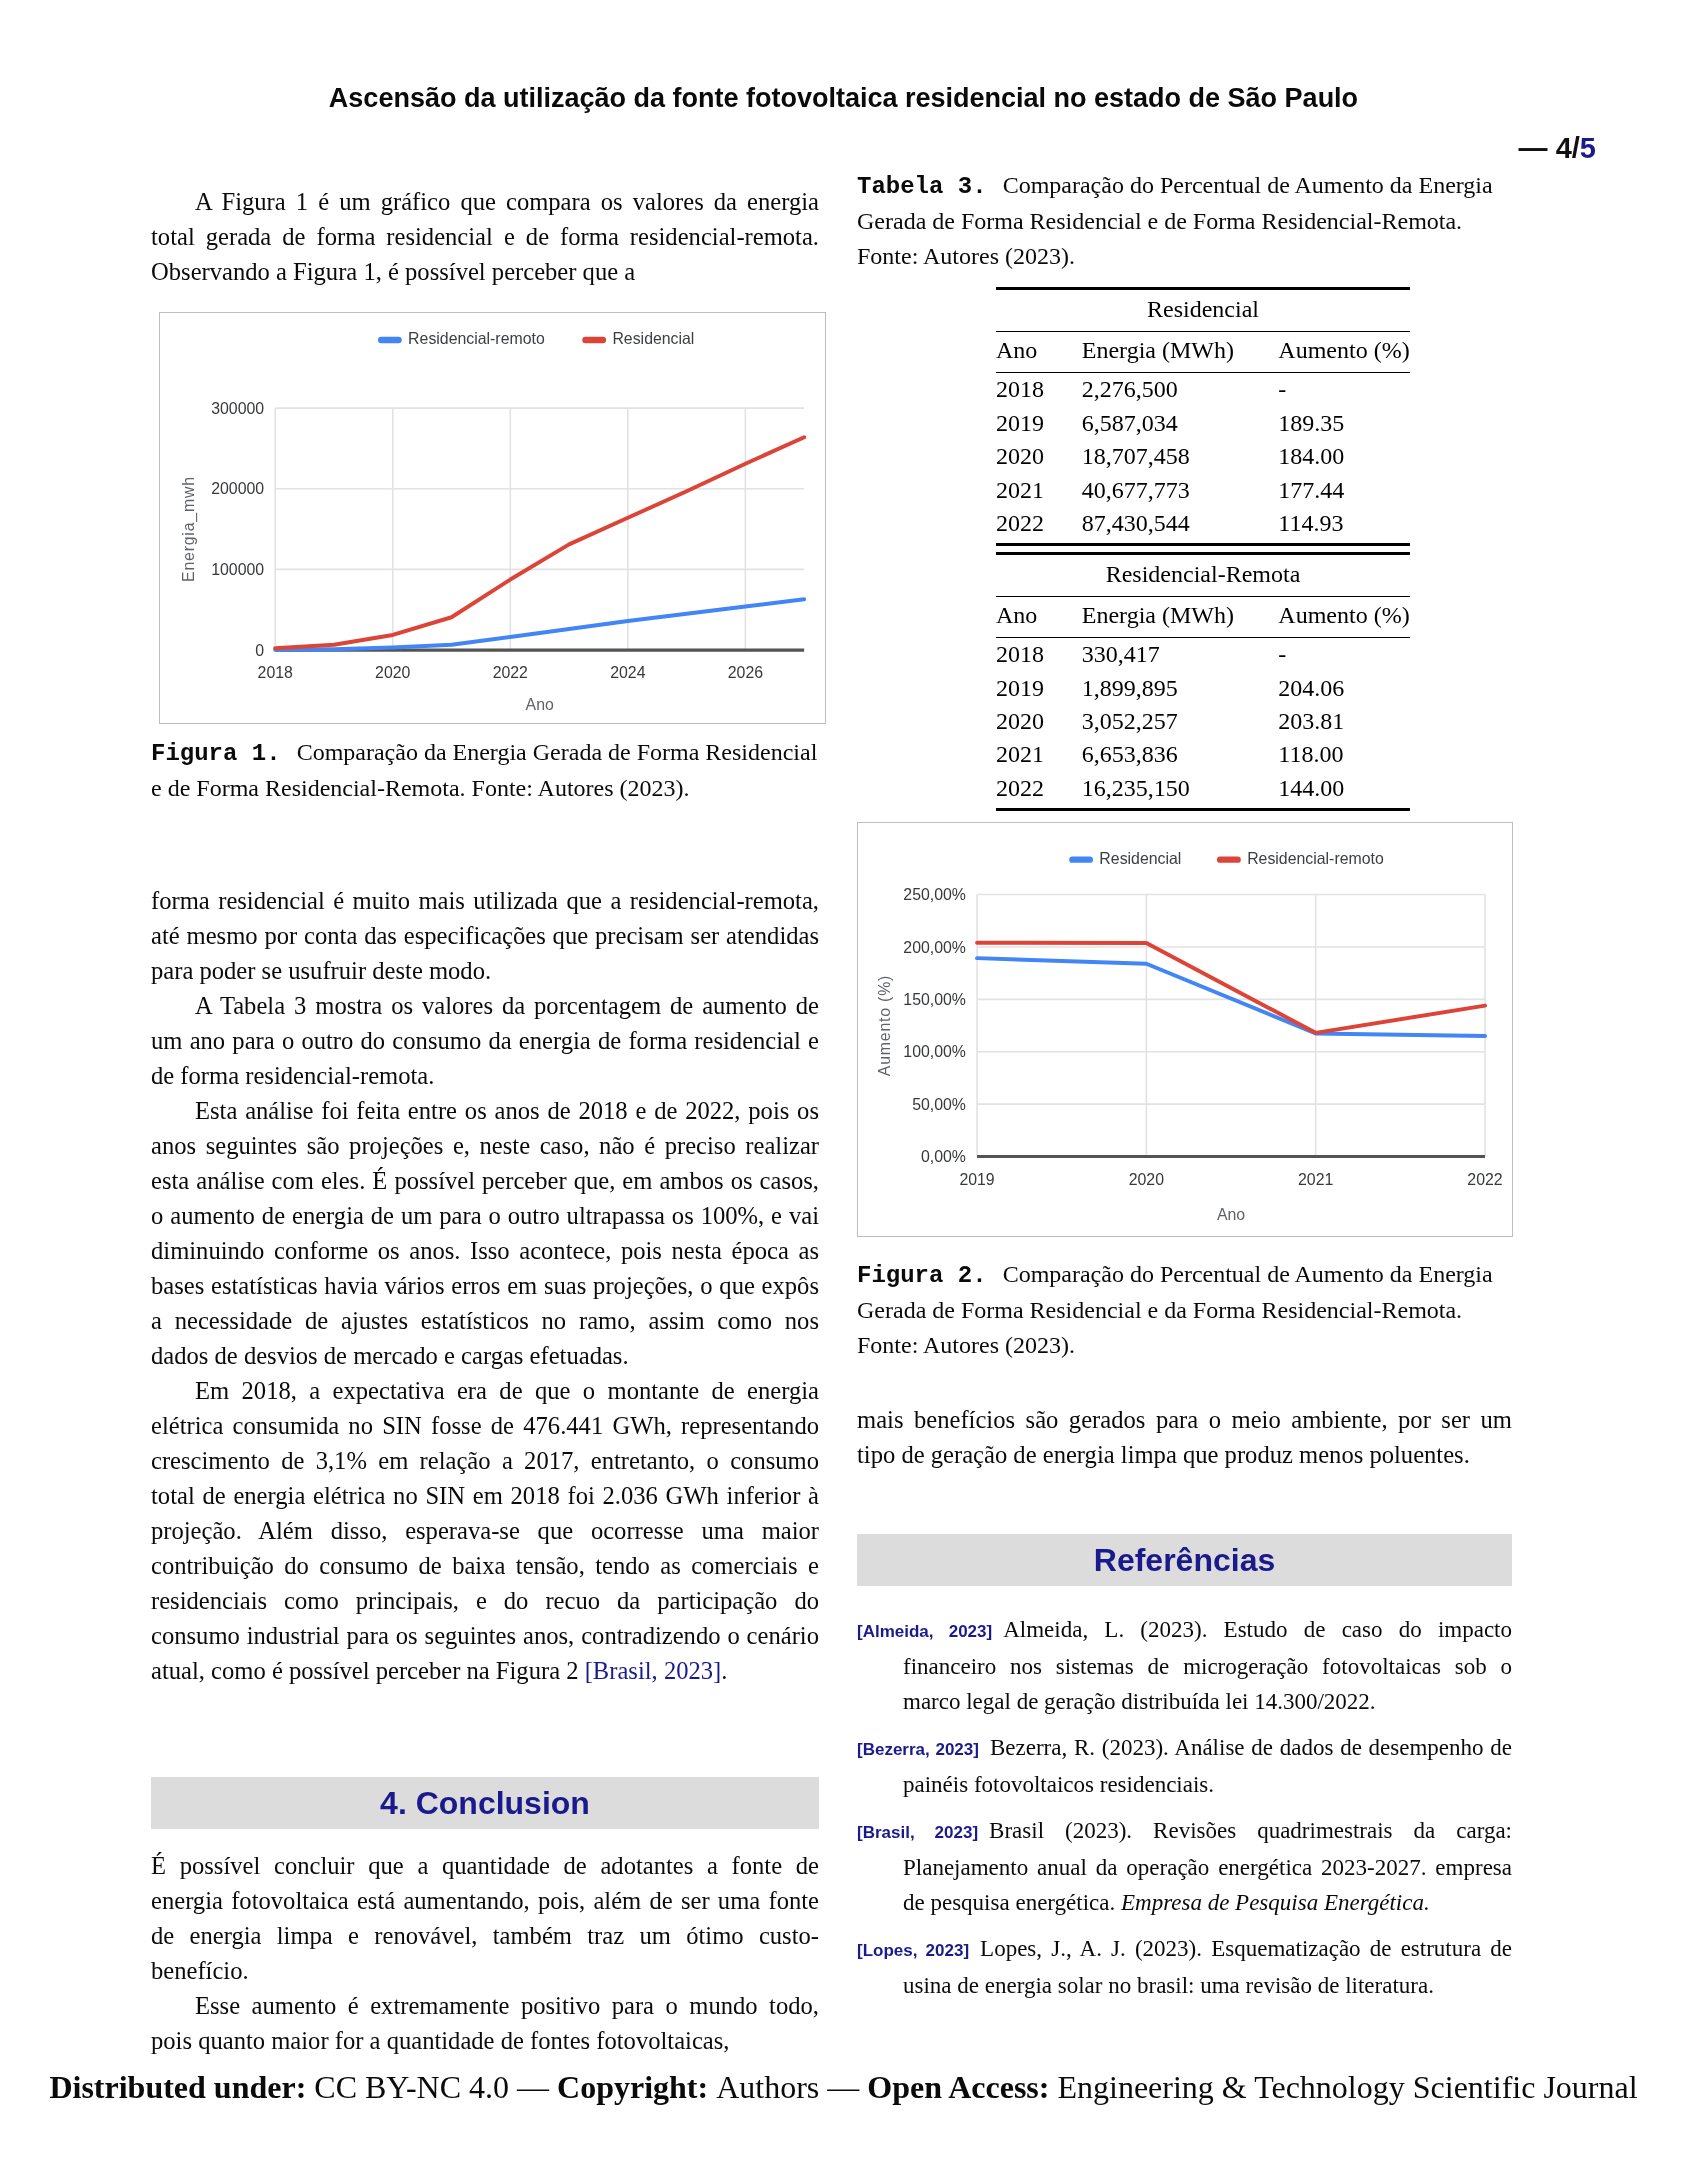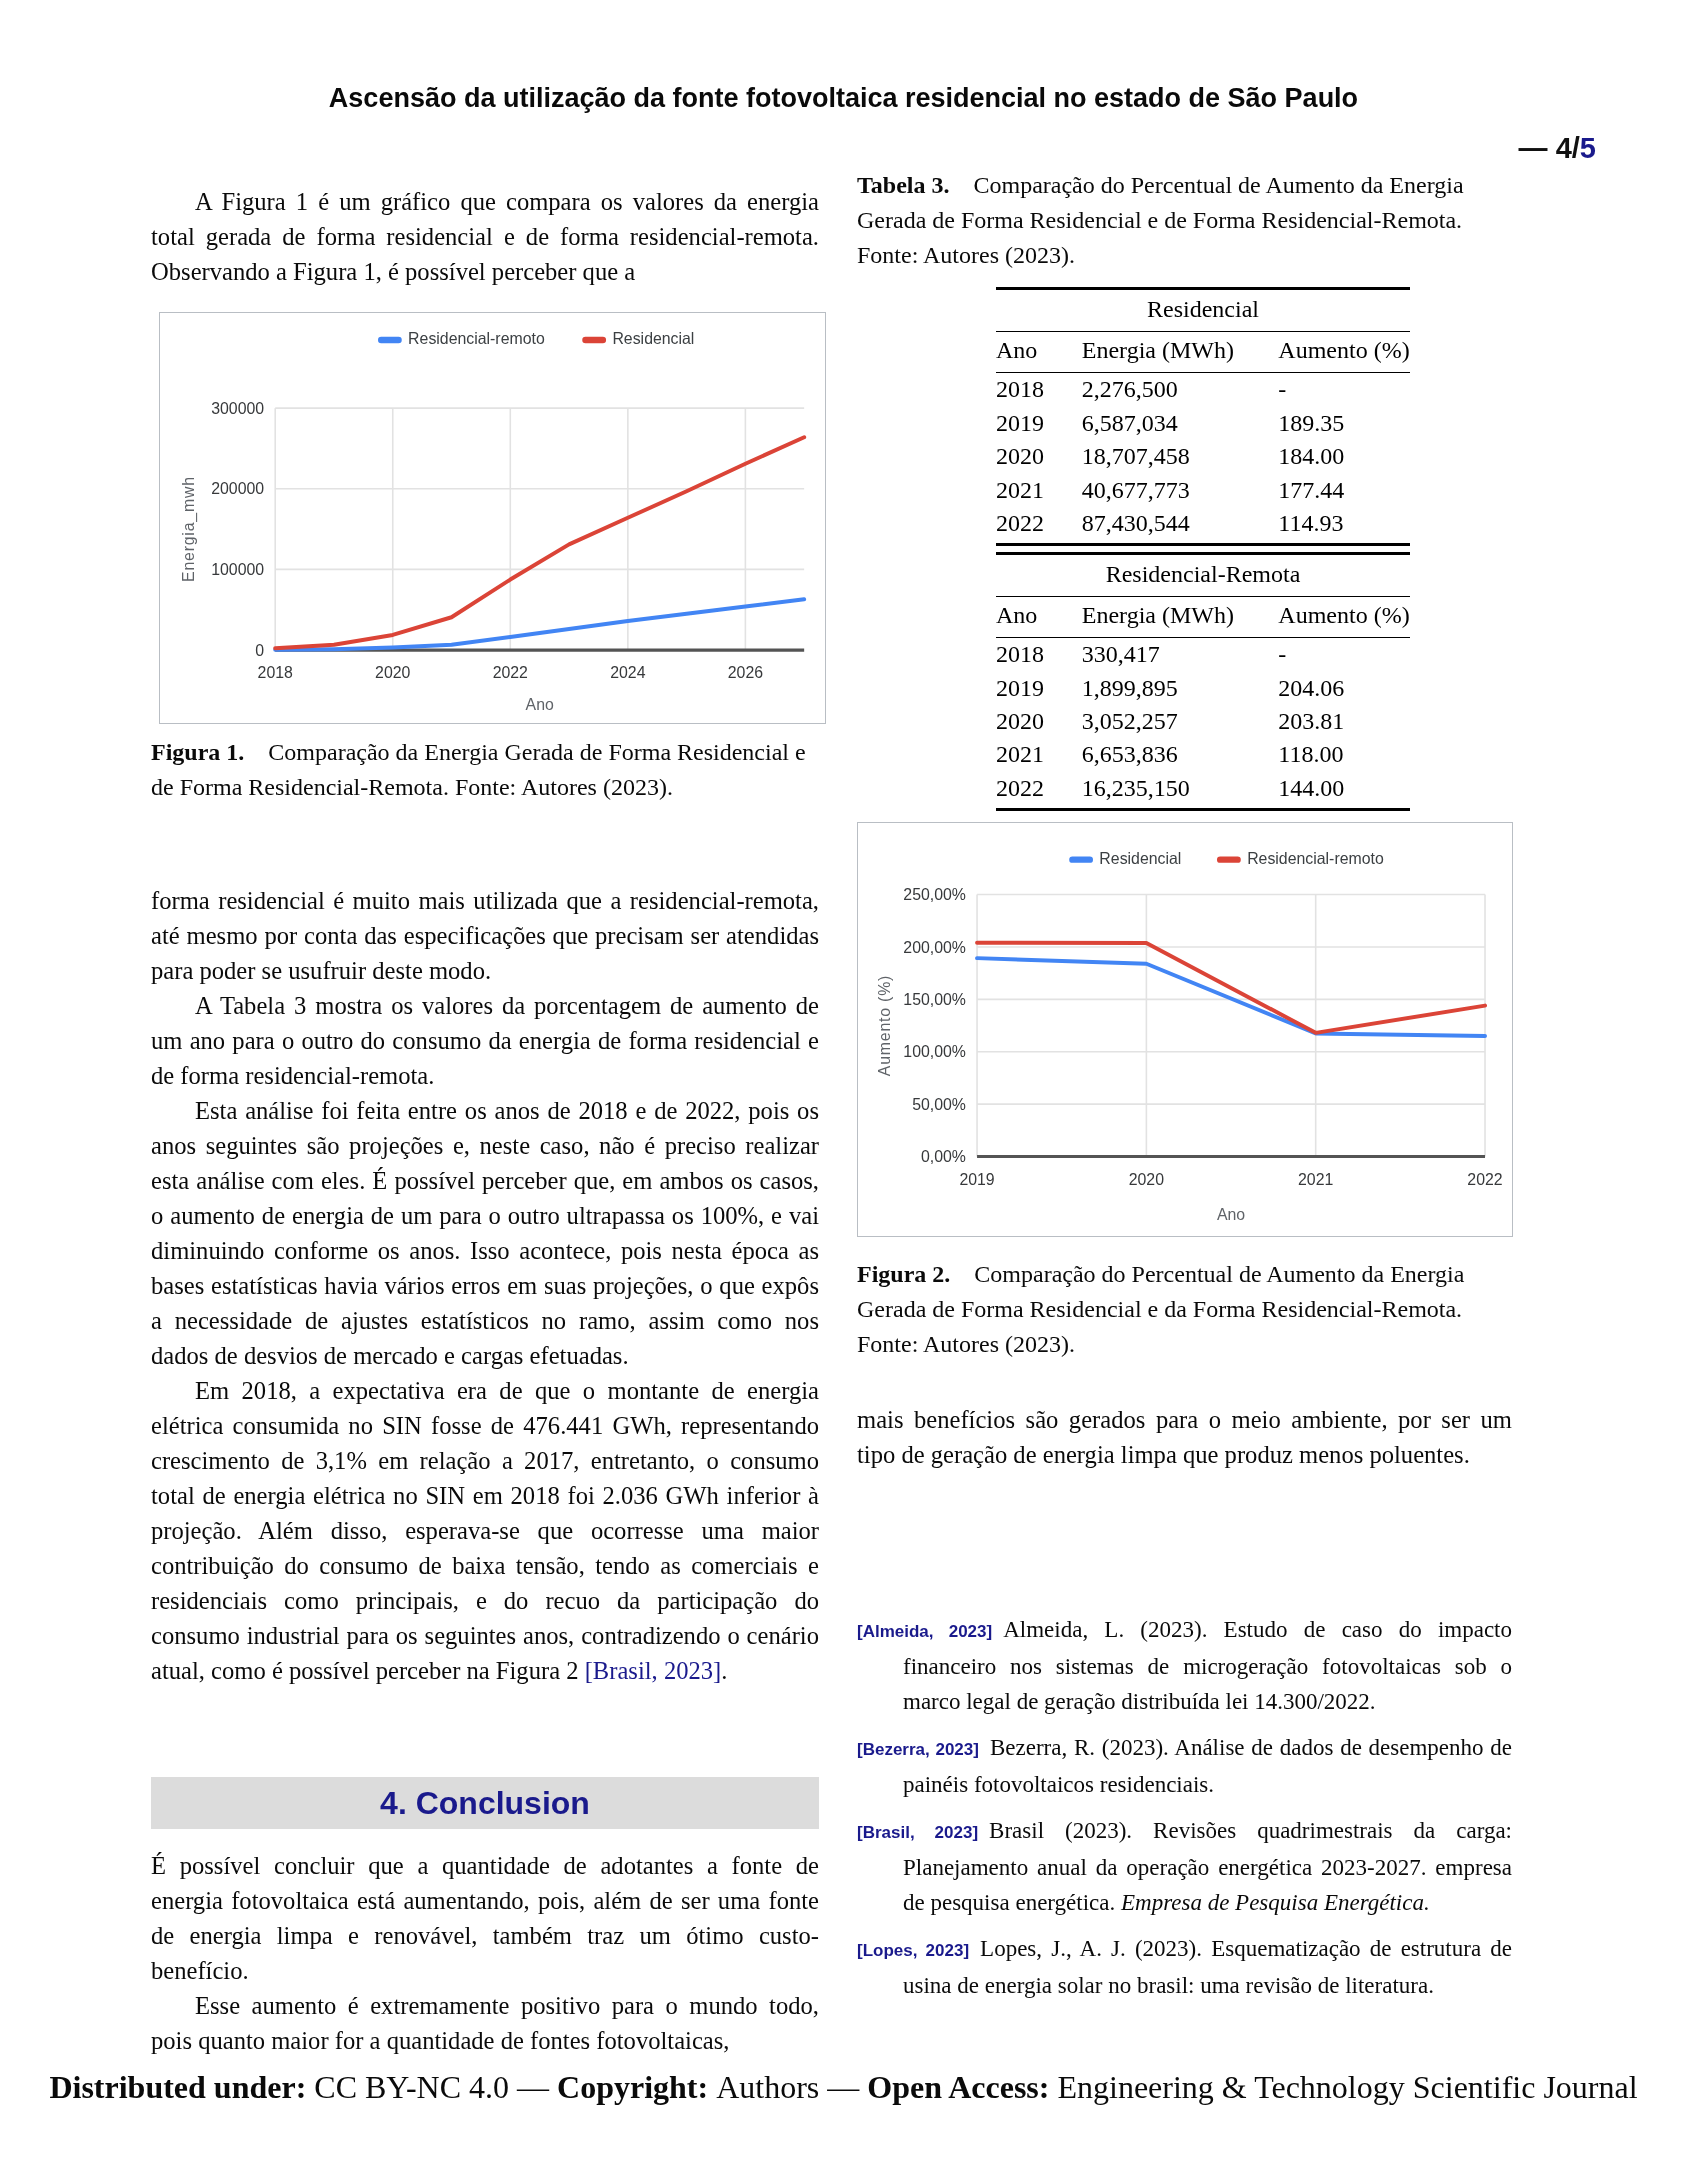--- a/index.html
+++ b/index.html
@@ -9,21 +9,21 @@
   .abs{position:absolute;}
   .title{top:83px;left:0;width:1687px;text-align:center;
          font-family:"Liberation Sans",sans-serif;font-weight:bold;font-size:27px;}
   .pagenum{top:132px;left:0;width:1596px;text-align:right;
            font-family:"Liberation Sans",sans-serif;font-weight:bold;font-size:29px;color:#111;}
   .pagenum .navy{color:var(--navy);}
   .body-text{font-size:24.6px;line-height:35px;text-align:justify;}
   .body-text p{margin:0;}
   .indent{text-indent:44px;}
   .caption{font-size:24px;line-height:35px;}
-  .cap-label{font-family:Liberation Serif, serif;font-weight:bold;margin-right:24px;}
+  .cap-label{font-family:Liberation Mono, monospace;font-weight:bold;margin-right:16px;}
   .cite{color:var(--navy);}
   .secbar{height:52px;background:#dcdcdc;display:flex;align-items:center;justify-content:center;
           font-family:"Liberation Sans",sans-serif;font-weight:bold;font-size:32px;color:var(--navy);}
   .chartbox{background:#fff;border:1.6px solid #b9bec4;}
   .chartbox svg{display:block;width:100%;height:100%;}
   
   .t3{font-size:24px;color:#000;}
   .t3sec.first{border-top:3.2px solid #000;border-bottom:3.2px solid #000;padding-bottom:3.2px;}
   .t3sec.second{border-top:3.2px solid #000;border-bottom:3.2px solid #000;margin-top:5.6px;padding-bottom:3.2px;}
   .t3title{text-align:center;border-bottom:1.6px solid #000;padding:6.4px 0 8px;}
@@ -209,20 +209,23 @@
     </div>
 
   <div class="abs caption" style="top:1257px;left:857px;width:655px;">
     <span class="cap-label">Figura 2.</span><span>Comparação do Percentual de Aumento da Energia Gerada de Forma Residencial e da Forma Residencial-Remota. Fonte: Autores (2023).</span>
   </div>
 
   <div class="abs body-text" style="top:1402px;left:857px;width:655px;">
     <p>mais benefícios são gerados para o meio ambiente, por ser um tipo de geração de energia limpa que produz menos poluentes.</p>
   </div>
 
+  <div class="abs secbar" style="top:1534px;left:857px;width:655px;">
+    <span>Referências</span>
+  </div>
 
   <div class="abs" style="top:1612px;left:857px;width:655px;">
       <p class="ref"><span class="ref-label">[Almeida, 2023]</span><span>Almeida, L. (2023). Estudo de caso do impacto financeiro nos sistemas de microgeração fotovoltaicas sob o marco legal de geração distribuída lei 14.300/2022.</span></p>
       <p class="ref"><span class="ref-label">[Bezerra, 2023]</span><span>Bezerra, R. (2023). Análise de dados de desempenho de painéis fotovoltaicos residenciais.</span></p>
       <p class="ref"><span class="ref-label">[Brasil, 2023]</span><span>Brasil (2023). Revisões quadrimestrais da carga: Planejamento anual da operação energética 2023-2027. empresa de pesquisa energética. </span><em>Empresa de Pesquisa Energética.</em></p>
       <p class="ref"><span class="ref-label">[Lopes, 2023]</span><span>Lopes, J., A. J. (2023). Esquematização de estrutura de usina de energia solar no brasil: uma revisão de literatura.</span></p>
     </div>
 
   <div class="abs footer"><b>Distributed under: </b><span>CC BY-NC 4.0 — </span><b>Copyright: </b><span>Authors — </span><b>Open Access: </b><span>Engineering &amp; Technology Scientific Journal</span></div>
 

